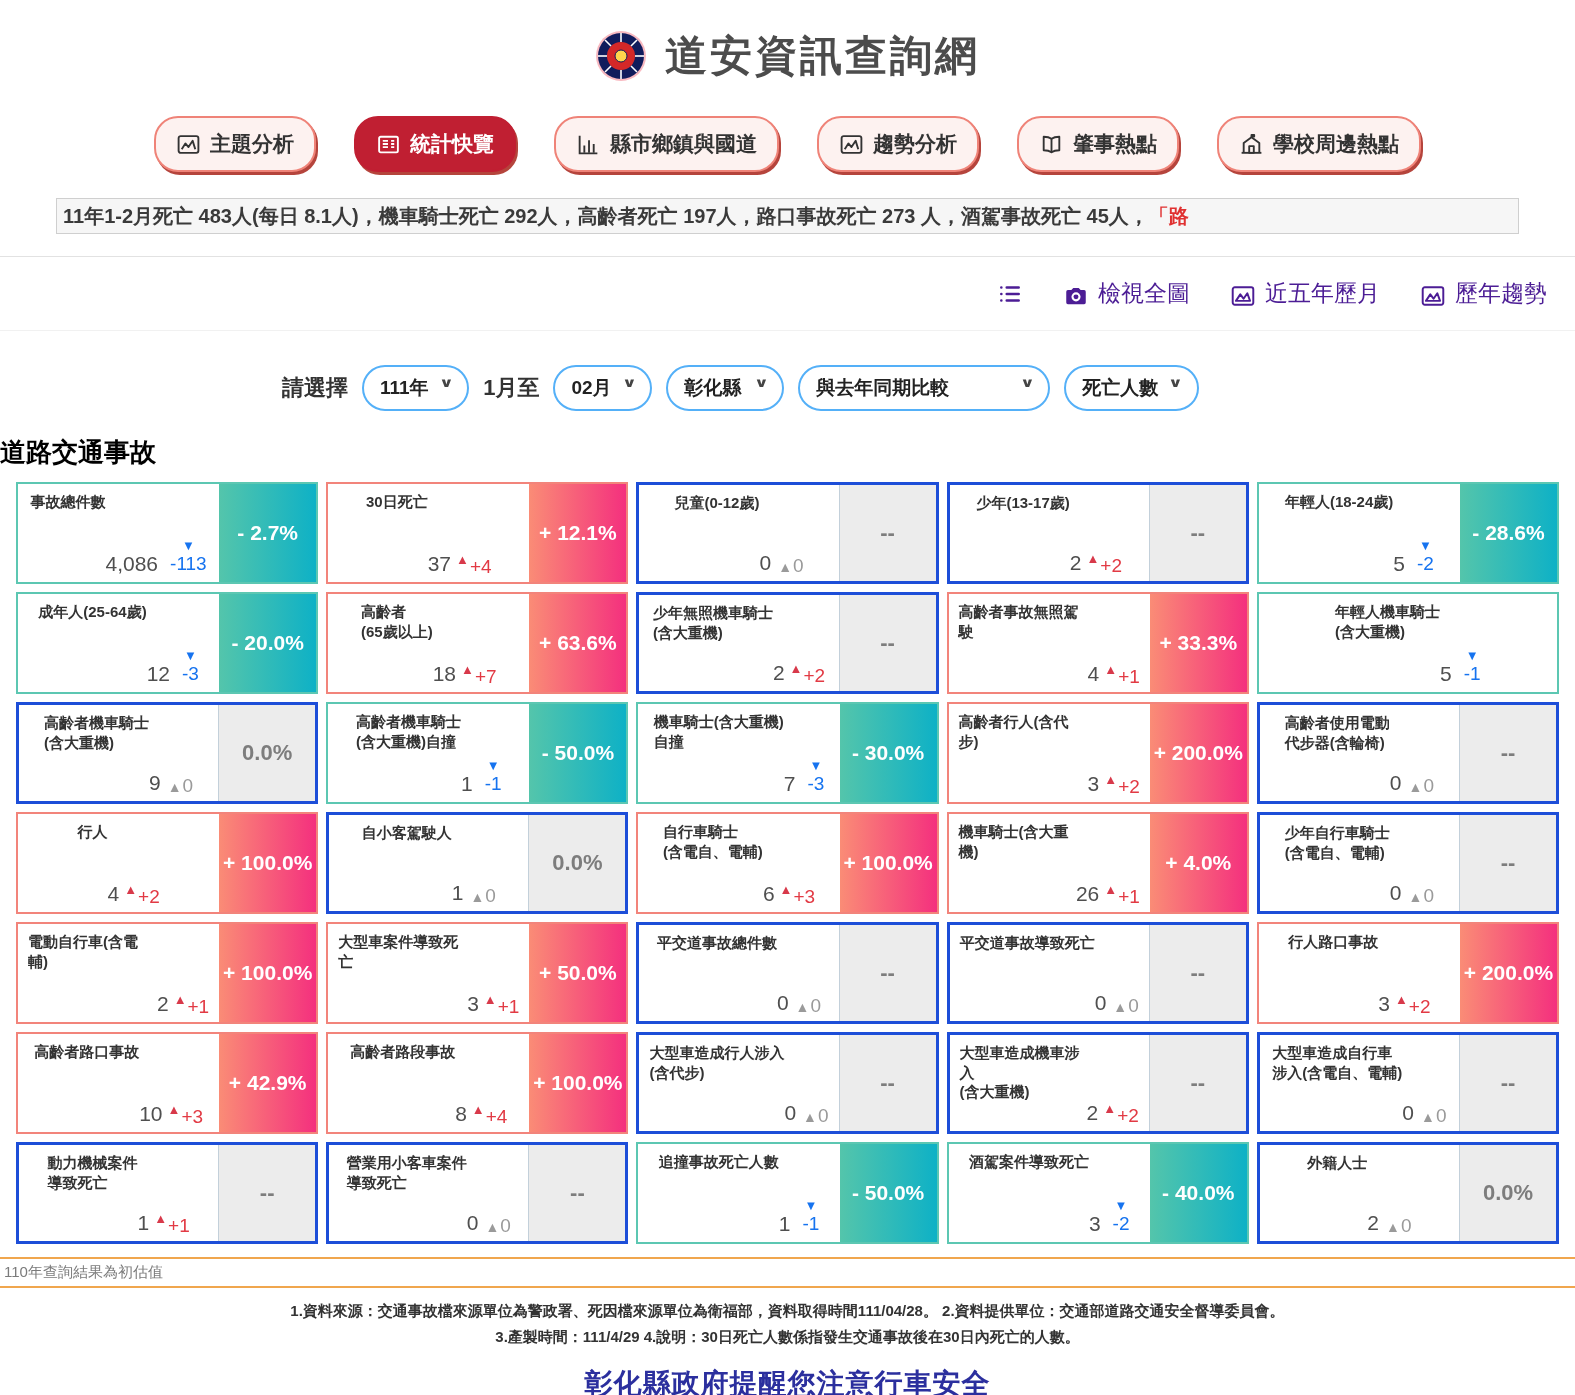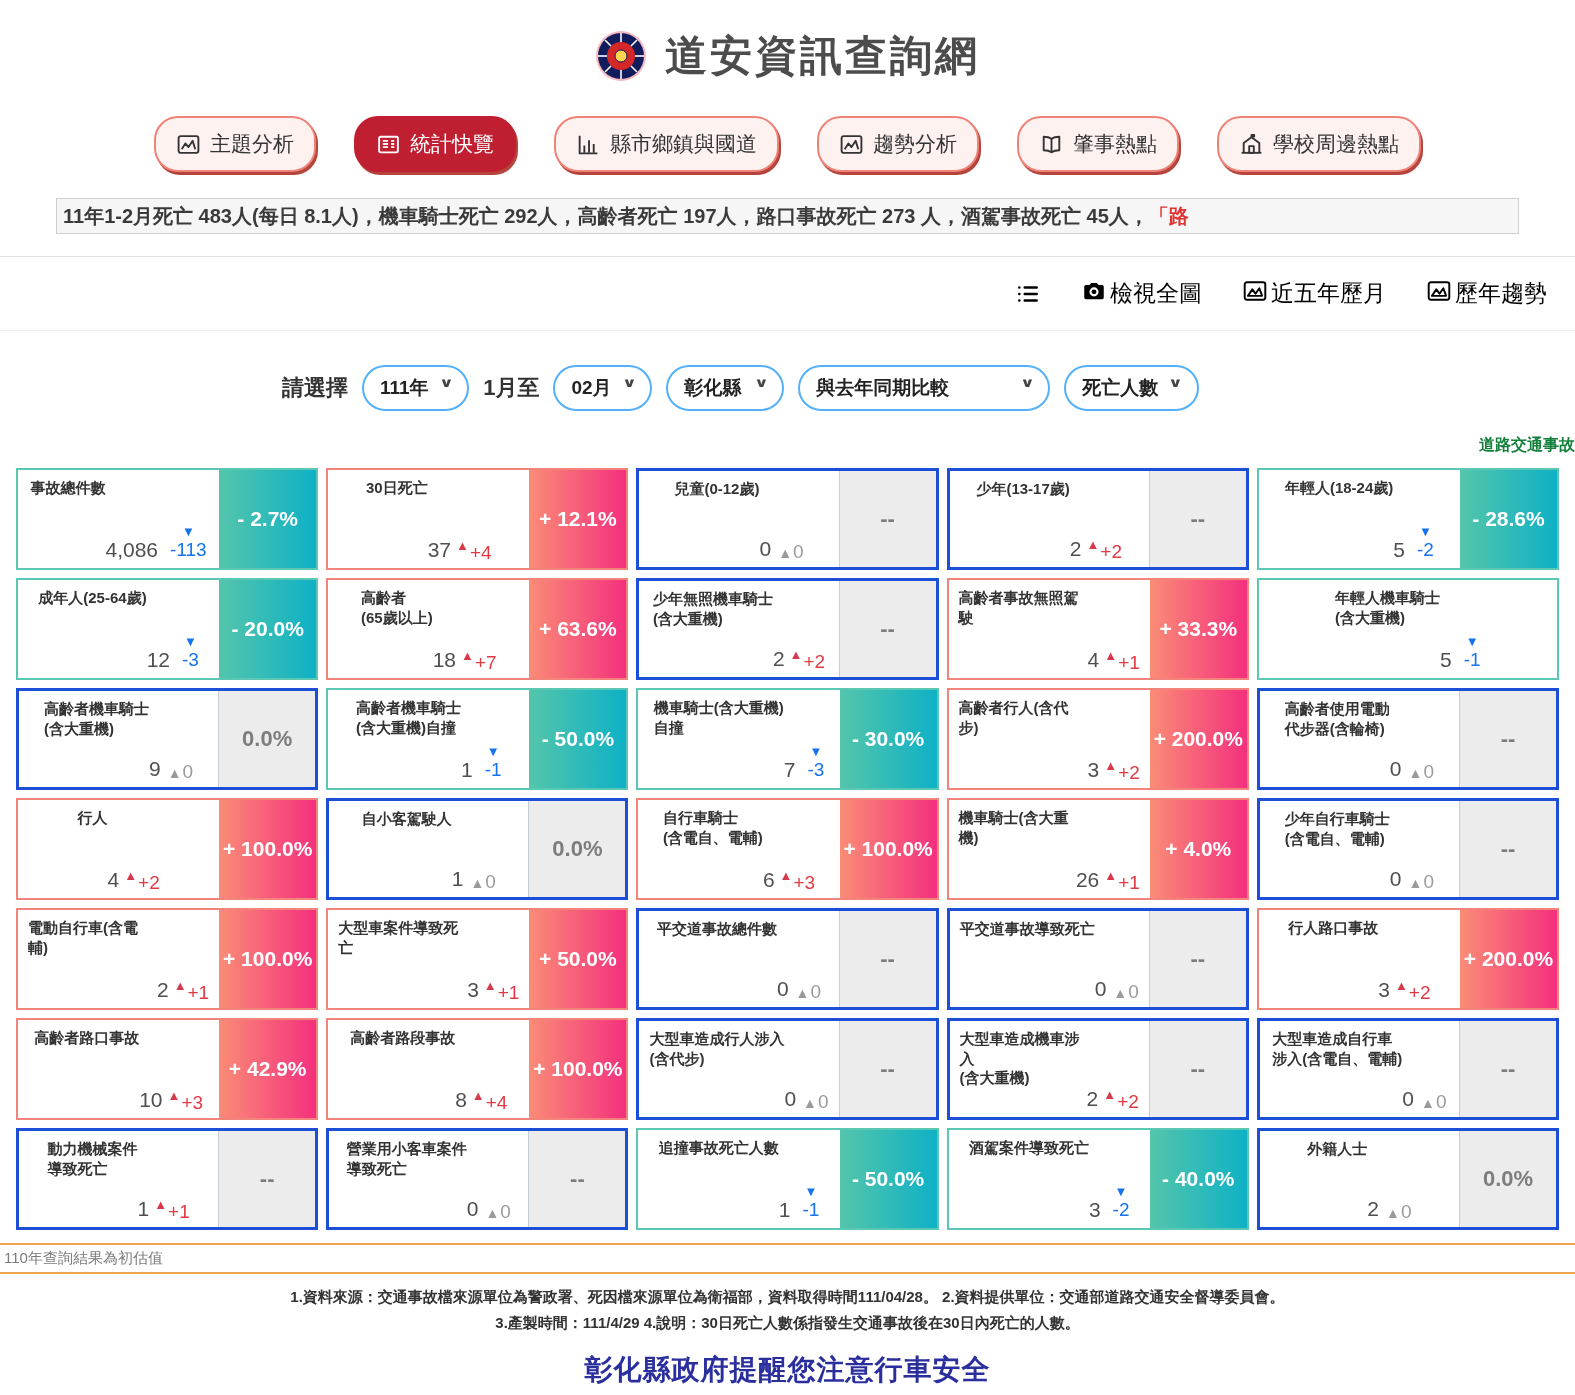--- a/index.html
+++ b/index.html
@@ -13,52 +13,52 @@
   .header { padding-top:20px; height:92px; display:flex; align-items:center; justify-content:center; gap:18px; }
   .logo { width:52px; height:52px; }
   .site-title { font-size:42px; font-weight:bold; color:#4c4c4c; letter-spacing:3px; }
   
   .nav { margin-top:24px; display:flex; justify-content:center; gap:38px; }
   .nav-btn {
     display:flex; align-items:center; gap:9px;
     background:#fdf2f0; color:#333;
     border:2px solid #ef8378; border-radius:24px;
     box-shadow:2px 3px 0 0 #b5443c;
-    padding:12px 20px; font-size:21px; font-weight:normal; cursor:pointer;
+    padding:12px 20px; font-size:21px; font-weight:bold; cursor:pointer;
   }
   .nav-btn.active { background:#c01f32; color:#fff; border-color:#c01f32; }
   .nav-btn svg { width:25px; height:25px; flex:0 0 auto; }
   
   .ticker {
     margin:26px 56px 0 56px; height:36px;
     background:#f6f6f6; border:1px solid #cfcfcf;
     display:flex; align-items:center;
     padding:0 6px; font-size:20px; font-weight:bold; color:#3a3a3a;
     white-space:nowrap; overflow:hidden;
   }
   .ticker .hl { color:#e03131; }
   
   .toolbar {
     margin-top:22px; border-top:1px solid #e2e2e2; border-bottom:1px solid #f1f1f1;
     padding:21px 28px; display:flex; justify-content:flex-end; align-items:center; gap:40px;
     color:#2080f7; font-size:23px;
   }
-  .tool-item { display:flex; align-items:flex-start; gap:3px; cursor:pointer; color:#000000; }
+  .tool-item { display:flex; align-items:flex-end; gap:9px; cursor:pointer; color:#4c1d95; }
   .tool-item svg { width:26px; height:26px; }
   
   .filters { margin-top:34px; display:flex; align-items:center; gap:14px; padding-left:282px; }
   .filters .flabel { font-size:22px; font-weight:bold; color:#333; }
   .pill {
     display:flex; justify-content:space-between; gap:12px;
     border:2px solid #54b0f8; border-radius:999px;
     padding:8px 16px; font-size:19px; font-weight:bold; color:#222; cursor:pointer; background:#fff;
   }
   .pill .chev { font-size:13px; color:#444; transform:scaleX(1.4); }
   
-  .section-title { margin-top:24px; text-align:right; font-size:16px; font-weight:bold; color:#15803d; }
+  .section-title { margin-top:24px; text-align:left; font-size:26px; font-weight:bold; color:#000000; }
   
   .grid {
     margin:12px 16px 0 16px;
     display:grid; grid-template-columns:repeat(5,1fr); grid-auto-rows:102px; gap:8px;
   }
   .card { display:flex; background:#fff; }
   .card.up      { border:2px solid #f2847b; }
   .card.down    { border:2px solid #5cc7b2; }
   .card.neutral { border:3px solid #1d4ed8; }
   .card-left { flex:1 1 auto; padding:8px 10px 6px 10px; display:flex; flex-direction:row; justify-content:center; overflow:hidden; }

